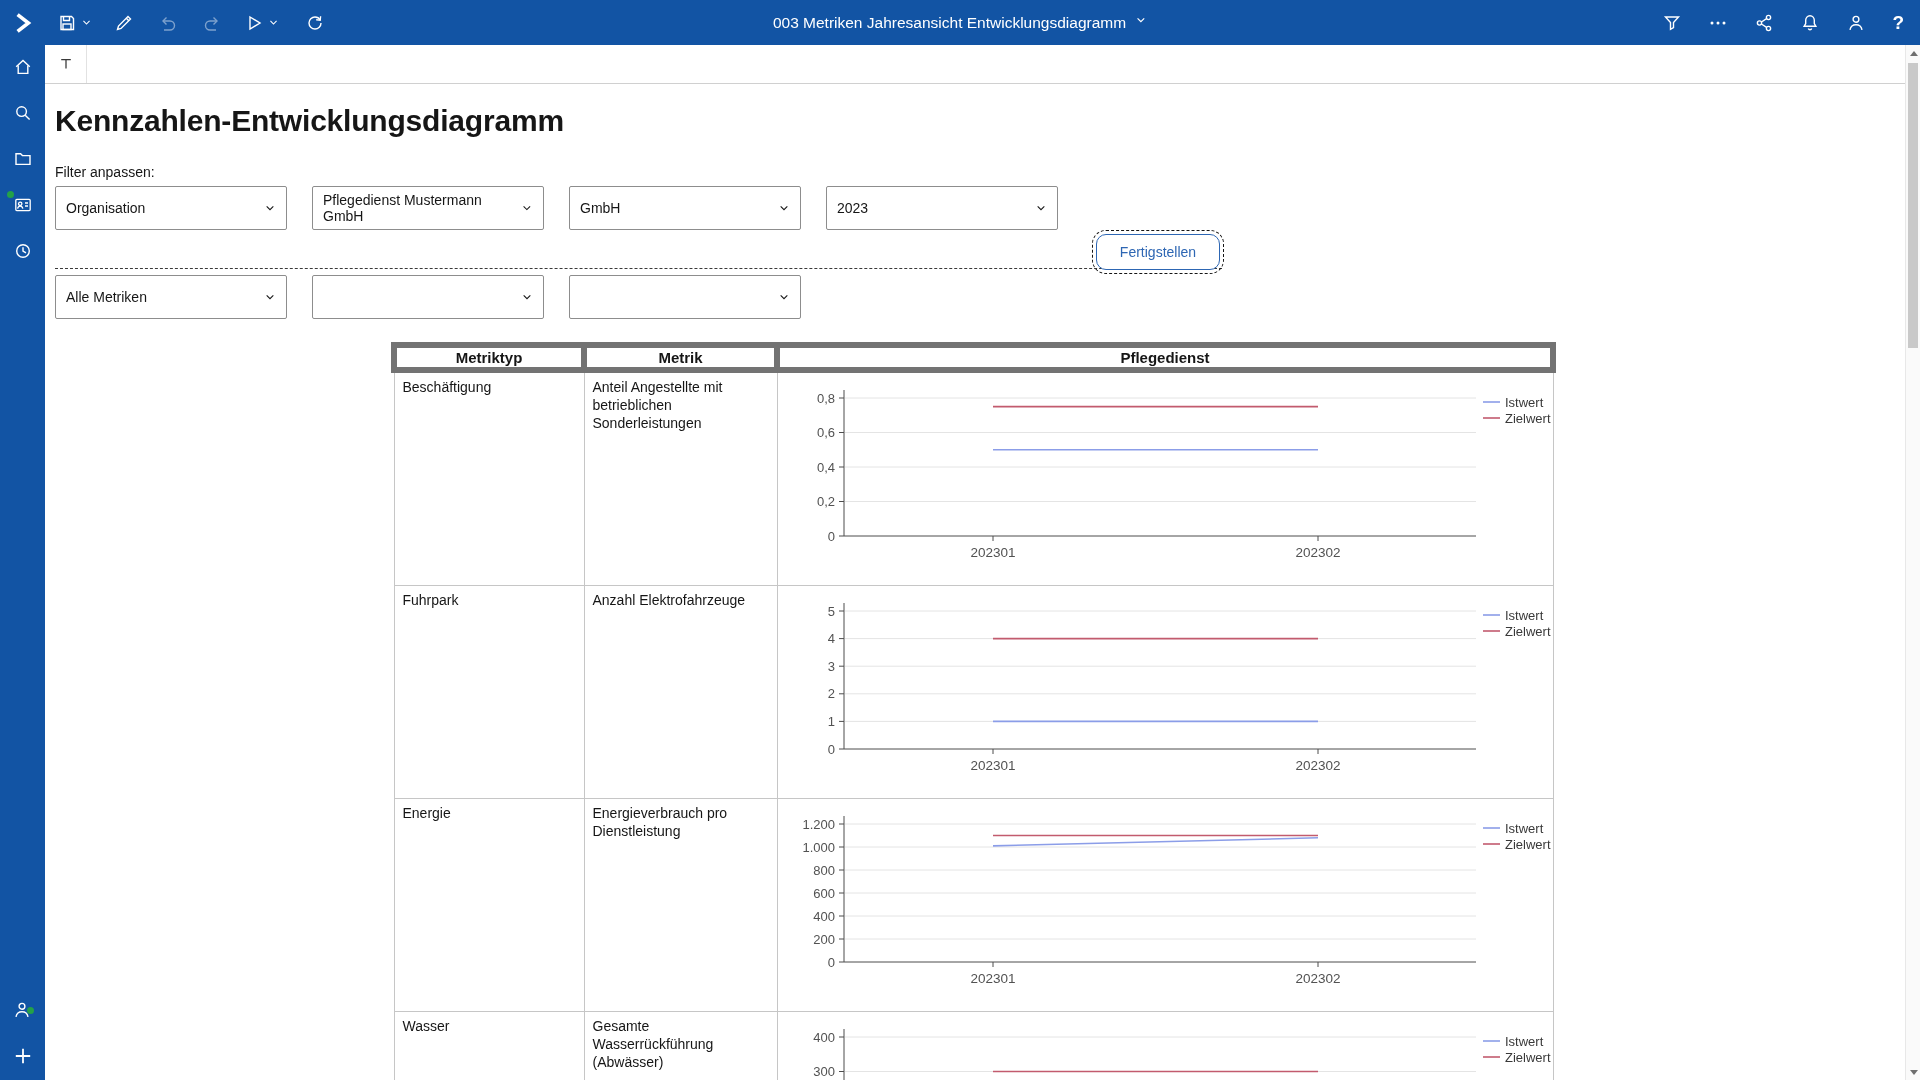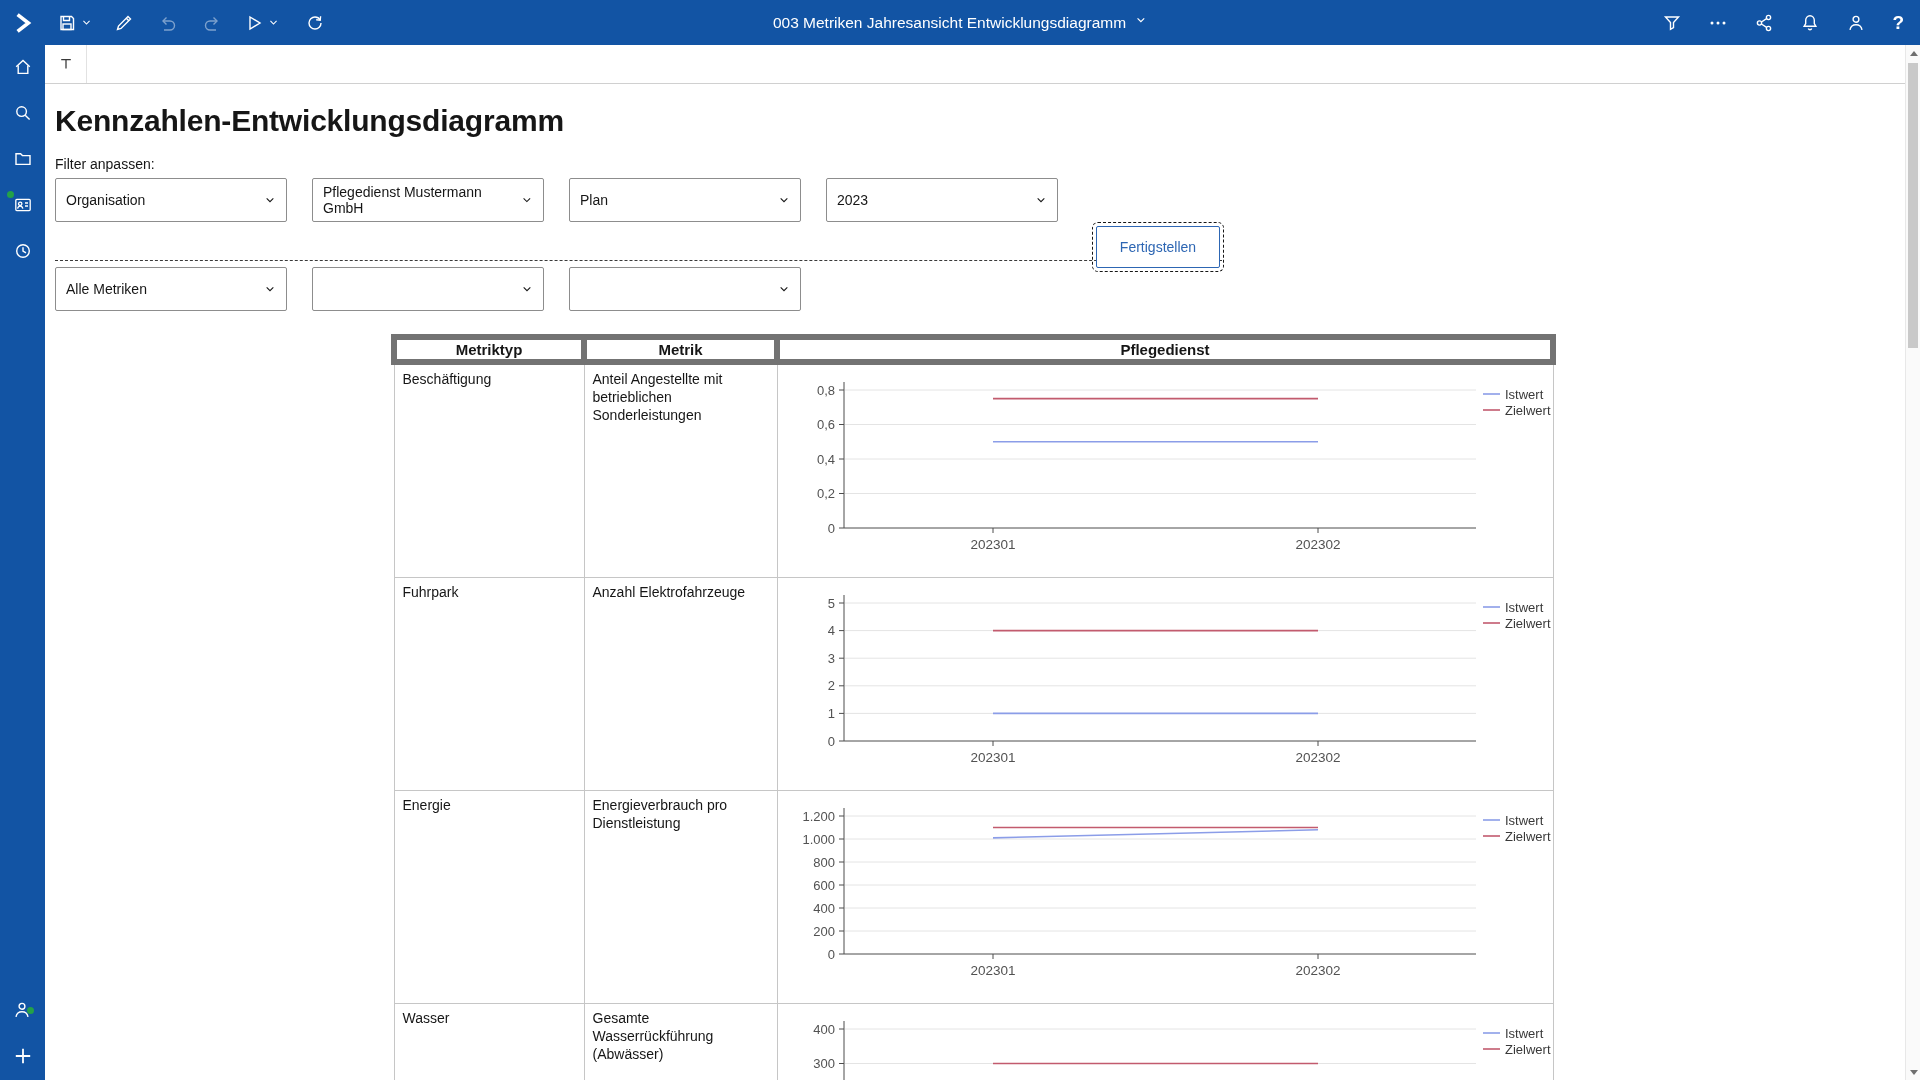--- a/index.html
+++ b/index.html
@@ -45,31 +45,31 @@
   .dot-content{left:7px;top:146px;}
   .dot-user{left:27px;top:962px;}
 
   
   .content{position:absolute;top:45px;left:45px;right:0;bottom:0;background:#fff;overflow:hidden;}
   .tabstrip{height:39px;border-bottom:1px solid #d0d0d0;display:flex;align-items:stretch;}
   .tab{width:42px;display:flex;align-items:center;justify-content:center;border-right:1px solid #e2e2e2;cursor:pointer;}
 
   .canvas{position:relative;padding-left:10px;}
   h1.page-title{font-size:30px;font-weight:600;margin:20px 0 0;color:#161616;letter-spacing:-.2px;}
-  .section-label{font-size:14px;margin-top:18px;color:#161616;}
+  .section-label{font-size:14px;margin-top:26px;color:#161616;}
   .dd-row{display:flex;gap:25px;margin-top:6px;}
   .select{
     width:232px;height:44px;border:1px solid #8d8d8d;border-radius:2px;background:#fff;
     display:flex;align-items:center;justify-content:space-between;padding:0 10px;
     font-size:14px;color:#161616;cursor:pointer;
   }
   .finish-row{position:relative;height:32px;margin-top:4px;}
   .finish-btn{
-    position:absolute;left:1041px;top:0;width:124px;height:42px;background:#fff;
-    border:1px solid var(--accent);color:var(--accent);font-size:14px;border-radius:2px;
+    position:absolute;left:1041px;top:0;width:124px;height:36px;background:#fff;
+    border:1px solid var(--accent);color:var(--accent);font-size:14px;border-radius:10px;
     font-family:inherit;cursor:pointer;outline:1px dashed #161616;outline-offset:3px;
   }
   .page-sep{width:1167px;border-top:1px dashed #3a3a3a;height:0;margin-top:2px;}
   .view-label{margin-top:66px;}
 
   
   table.metrics{
     border-collapse:collapse;table-layout:fixed;margin:23px 0 0 336px;width:1159px;background:#fff;
   }
   table.metrics th{
@@ -269,21 +269,21 @@
             <polyline points="4,6.5 9,11.5 14,6.5"></polyline>
           </svg>
       </div>
       <div class="select">
         <span>Pflegedienst Mustermann GmbH</span>
         <svg width="12" height="12" viewBox="0 0 18 18" fill="none" stroke="#161616" stroke-width="1.6">
             <polyline points="4,6.5 9,11.5 14,6.5"></polyline>
           </svg>
       </div>
       <div class="select">
-        <span>Plan</span>
+        <span>GmbH</span>
         <svg width="12" height="12" viewBox="0 0 18 18" fill="none" stroke="#161616" stroke-width="1.6">
             <polyline points="4,6.5 9,11.5 14,6.5"></polyline>
           </svg>
       </div>
       <div class="select">
         <span>2023</span>
         <svg width="12" height="12" viewBox="0 0 18 18" fill="none" stroke="#161616" stroke-width="1.6">
             <polyline points="4,6.5 9,11.5 14,6.5"></polyline>
           </svg>
       </div>

